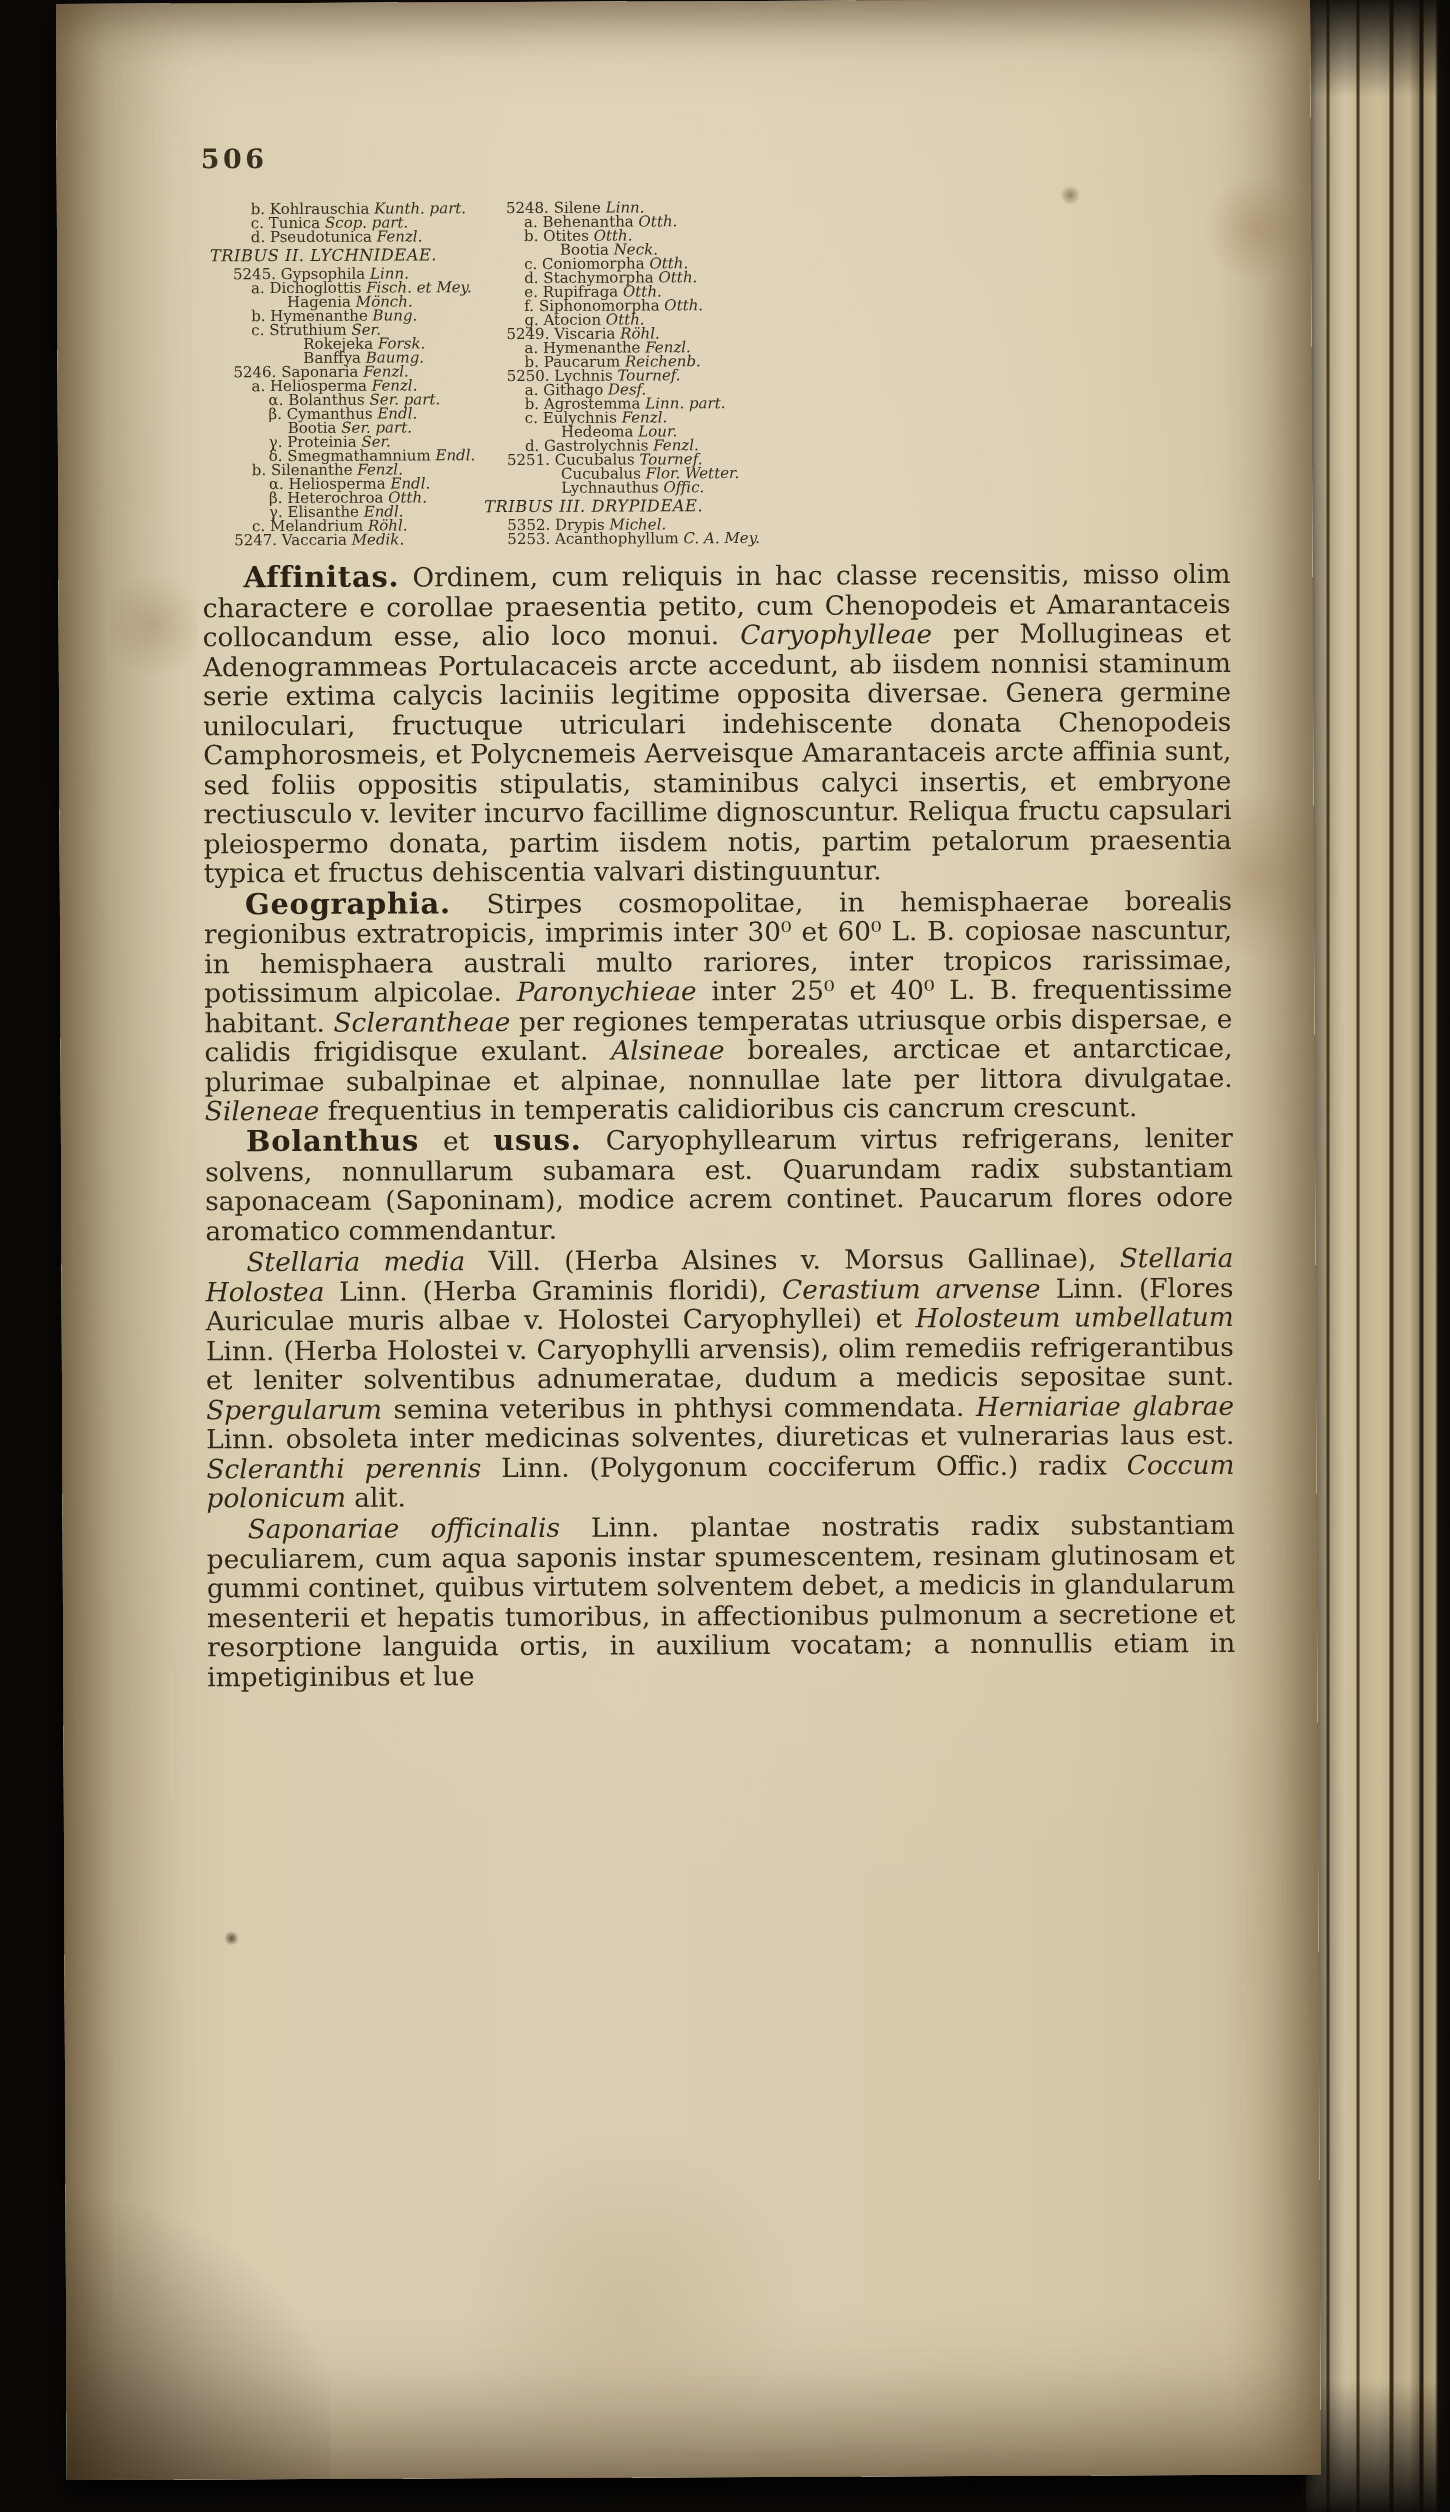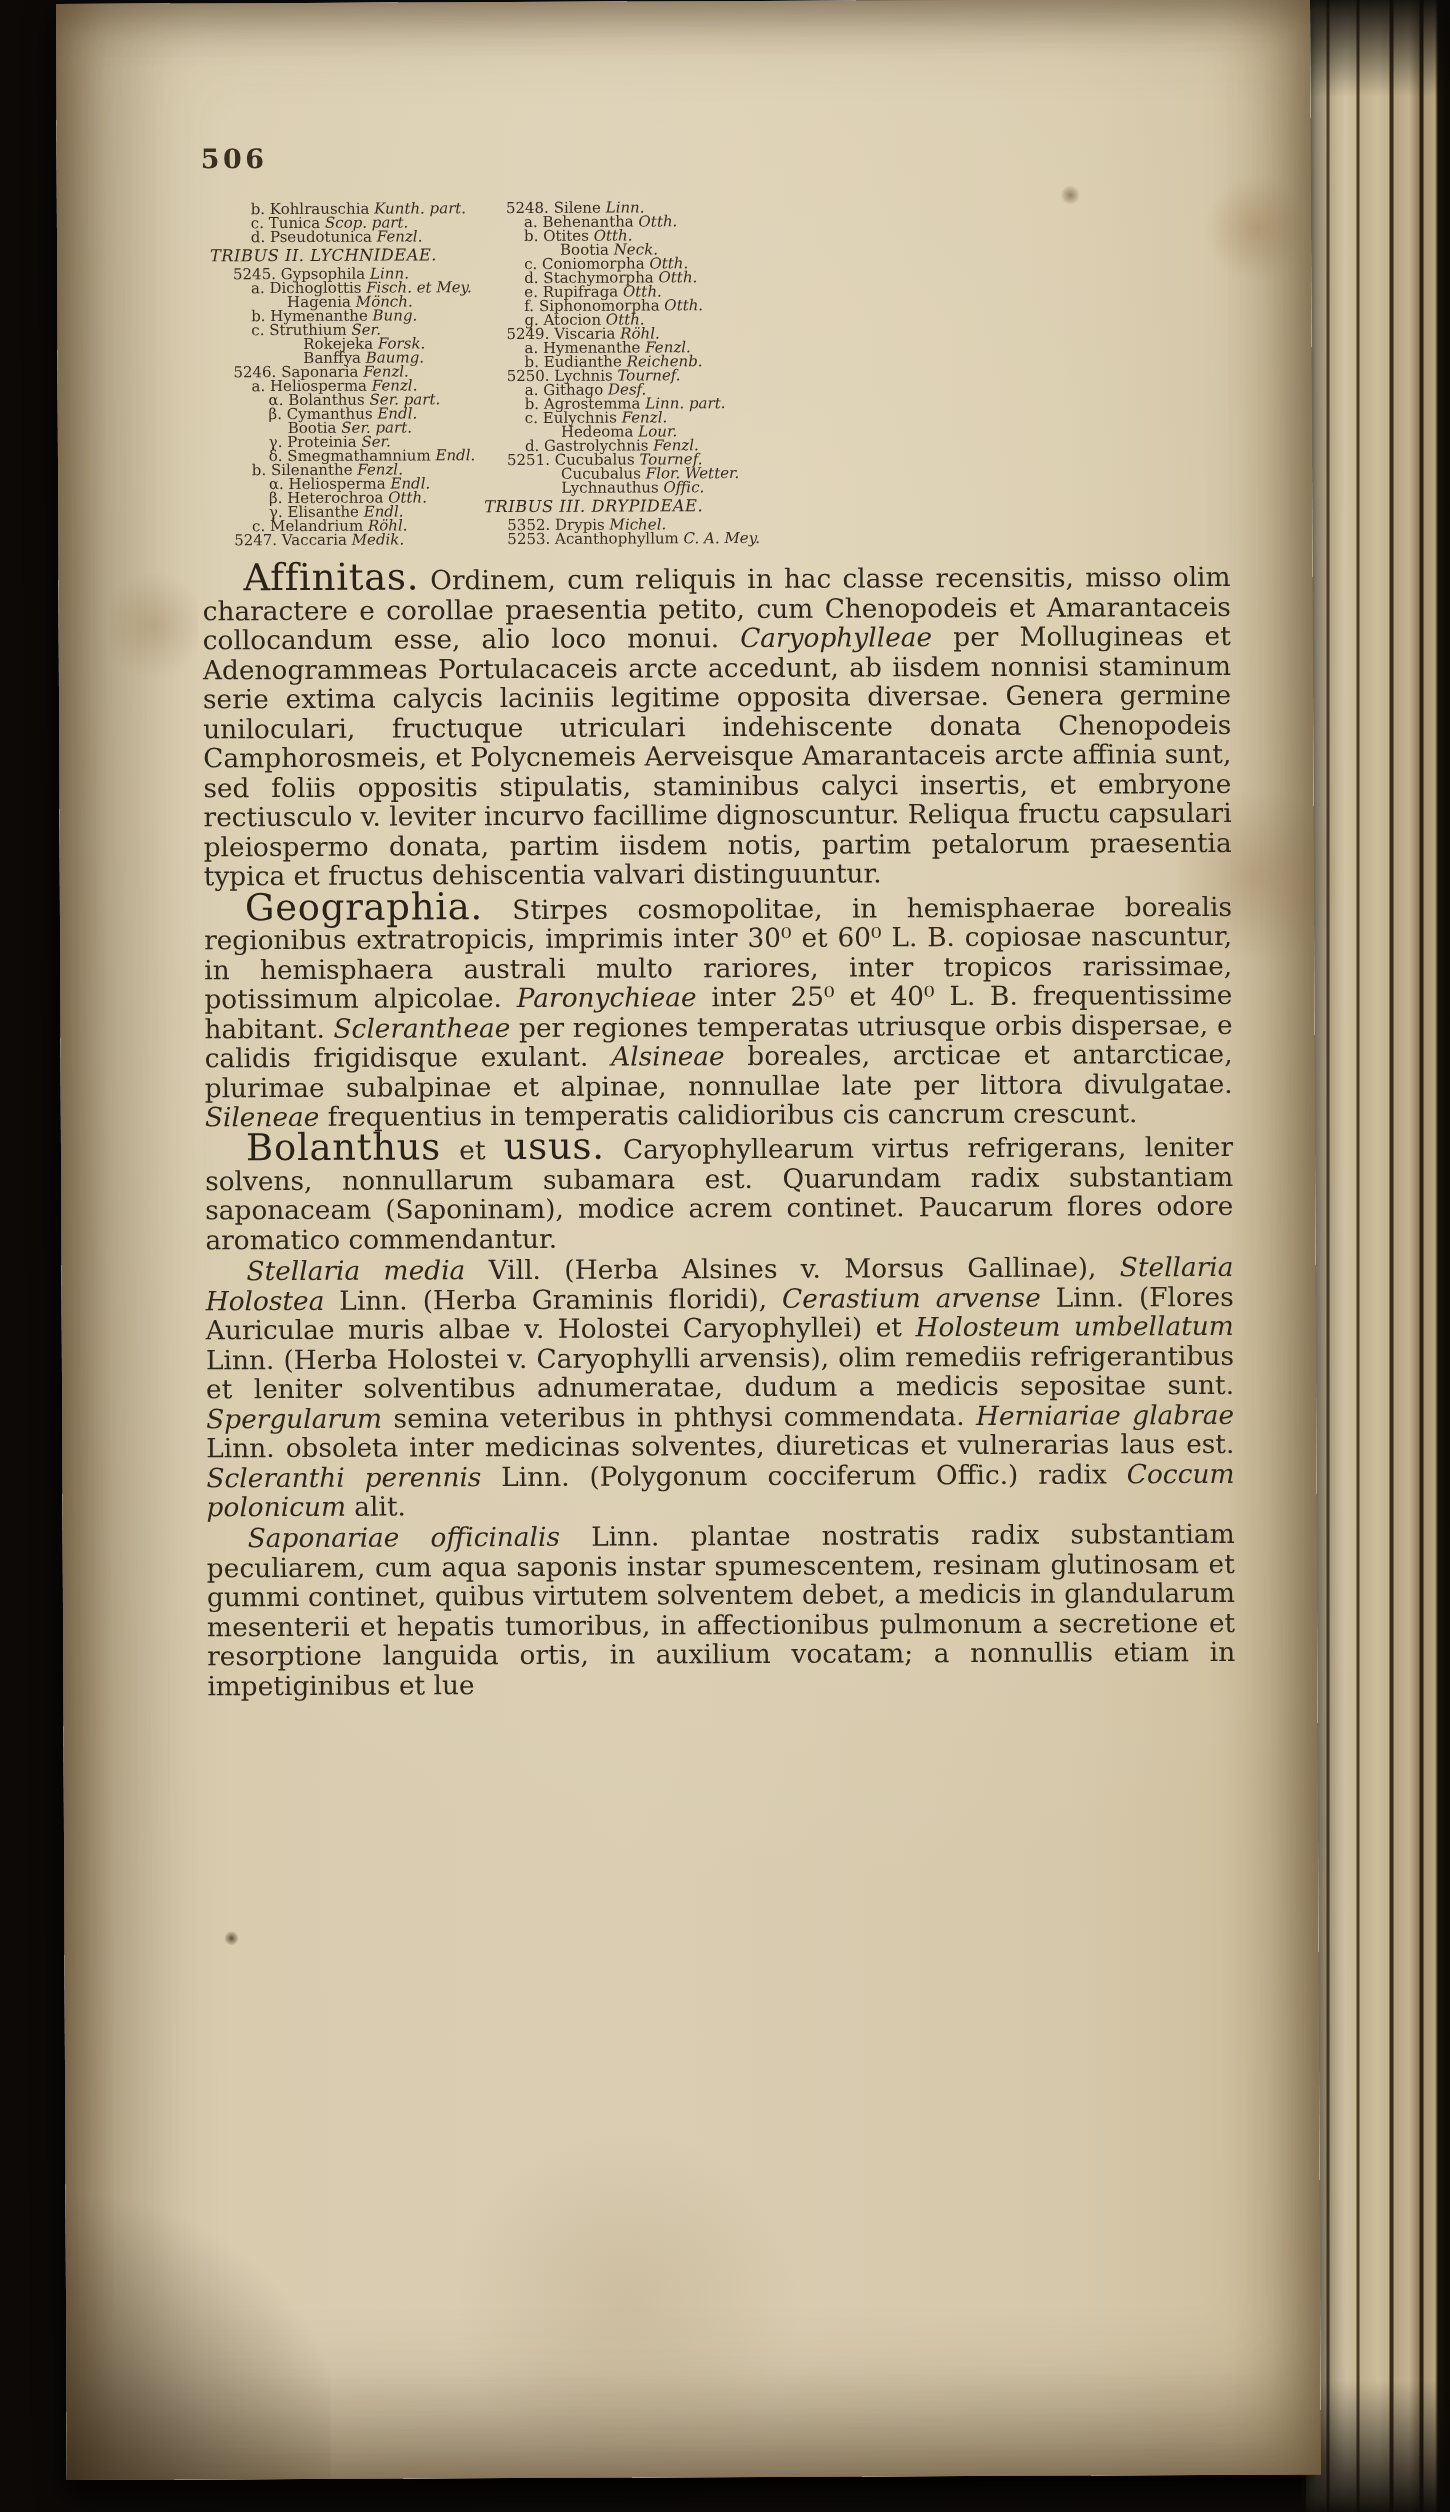--- a/index.html
+++ b/index.html
@@ -88,21 +88,21 @@
   .col-left  { left: 8.8px;  width: 269px; }
   .col-right { left: 282px; width: 352px; }
   .syn-line { white-space: nowrap; }
   .tx-auth { font-style: italic; }
   .syn-header { font-style: italic; font-size: 16.3px; letter-spacing: 0.5px;
     margin: 5.3px 0 3.5px 0; color: #332a1b; }
 
   .paragraphs { margin-top: 5.3px; width: 1028px; text-align: justify;
     font-size: 26.4px; line-height: 29.5px; color: #2f2718; }
   .para { margin: 0 0 1.8px 0; text-indent: 41px; }
-  .seg-head { font-weight: 400; font-size: 37px; letter-spacing: 0.7px; color: #2a2214; }
+  .seg-head { font-weight: 700; font-size: 29px; letter-spacing: 0.7px; color: #2a2214; }
   .seg-i { font-style: italic; }
 </style>
 </head>
 <body>
 
 <div class="scene">
   <div class="page-stack"></div>
 
   <div class="page">
     <div class="stain s1"></div>
@@ -148,21 +148,21 @@
             <div class="syn-line" style="padding-left: 41px;"><span class="tx-main">a. Behenantha </span><span class="tx-auth">Otth.</span></div>
             <div class="syn-line" style="padding-left: 41px;"><span class="tx-main">b. Otites </span><span class="tx-auth">Otth.</span></div>
             <div class="syn-line" style="padding-left: 77px;"><span class="tx-main">Bootia </span><span class="tx-auth">Neck.</span></div>
             <div class="syn-line" style="padding-left: 41px;"><span class="tx-main">c. Coniomorpha </span><span class="tx-auth">Otth.</span></div>
             <div class="syn-line" style="padding-left: 41px;"><span class="tx-main">d. Stachymorpha </span><span class="tx-auth">Otth.</span></div>
             <div class="syn-line" style="padding-left: 41px;"><span class="tx-main">e. Rupifraga </span><span class="tx-auth">Otth.</span></div>
             <div class="syn-line" style="padding-left: 41px;"><span class="tx-main">f. Siphonomorpha </span><span class="tx-auth">Otth.</span></div>
             <div class="syn-line" style="padding-left: 41px;"><span class="tx-main">g. Atocion </span><span class="tx-auth">Otth.</span></div>
             <div class="syn-line" style="padding-left: 23px;"><span class="tx-main">5249. Viscaria </span><span class="tx-auth">Röhl.</span></div>
             <div class="syn-line" style="padding-left: 41px;"><span class="tx-main">a. Hymenanthe </span><span class="tx-auth">Fenzl.</span></div>
-            <div class="syn-line" style="padding-left: 41px;"><span class="tx-main">b. Eudianthe </span><span class="tx-auth">Reichenb.</span></div>
+            <div class="syn-line" style="padding-left: 41px;"><span class="tx-main">b. Paucarum </span><span class="tx-auth">Reichenb.</span></div>
             <div class="syn-line" style="padding-left: 23px;"><span class="tx-main">5250. Lychnis </span><span class="tx-auth">Tournef.</span></div>
             <div class="syn-line" style="padding-left: 41px;"><span class="tx-main">a. Githago </span><span class="tx-auth">Desf.</span></div>
             <div class="syn-line" style="padding-left: 41px;"><span class="tx-main">b. Agrostemma </span><span class="tx-auth">Linn. part.</span></div>
             <div class="syn-line" style="padding-left: 41px;"><span class="tx-main">c. Eulychnis </span><span class="tx-auth">Fenzl.</span></div>
             <div class="syn-line" style="padding-left: 77px;"><span class="tx-main">Hedeoma </span><span class="tx-auth">Lour.</span></div>
             <div class="syn-line" style="padding-left: 41px;"><span class="tx-main">d. Gastrolychnis </span><span class="tx-auth">Fenzl.</span></div>
             <div class="syn-line" style="padding-left: 23px;"><span class="tx-main">5251. Cucubalus </span><span class="tx-auth">Tournef.</span></div>
             <div class="syn-line" style="padding-left: 77px;"><span class="tx-main">Cucubalus </span><span class="tx-auth">Flor. Wetter.</span></div>
             <div class="syn-line" style="padding-left: 77px;"><span class="tx-main">Lychnauthus </span><span class="tx-auth">Offic.</span></div>
             <div class="syn-header">TRIBUS III. DRYPIDEAE.</div>

